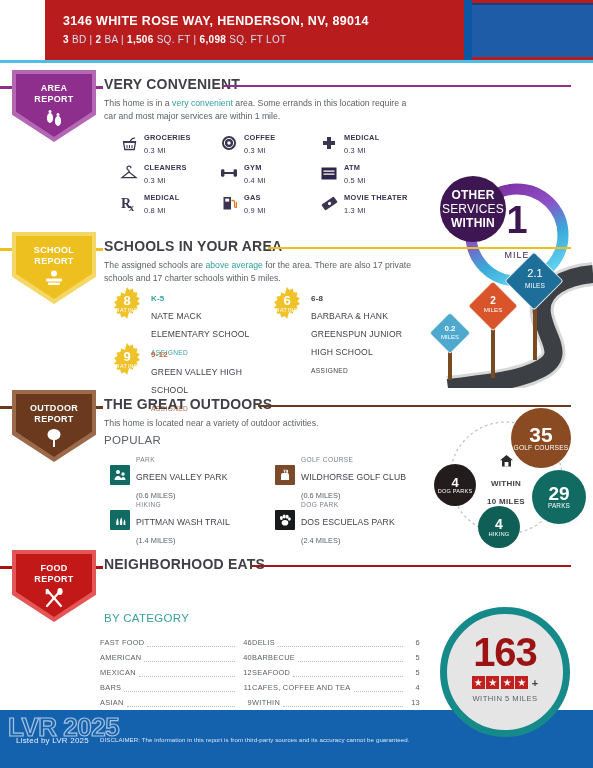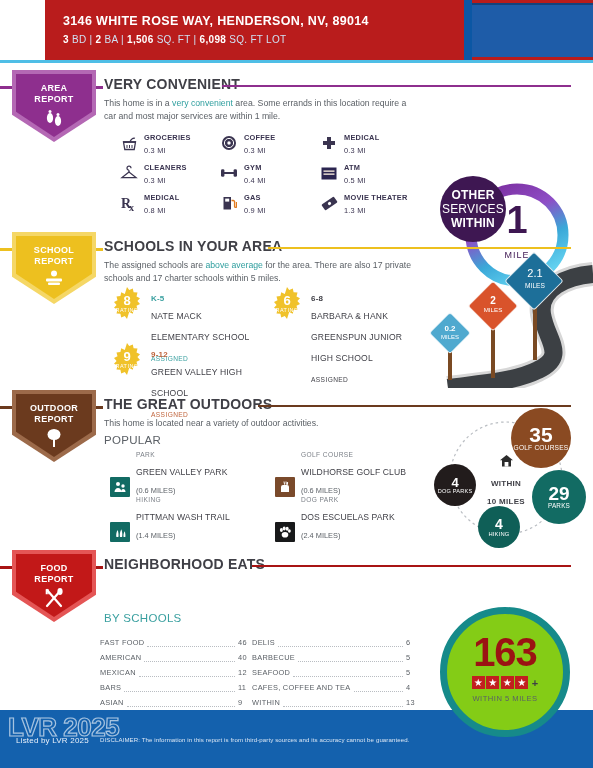--- a/index.html
+++ b/index.html
@@ -115,21 +115,21 @@
   .sb { width: 34px; height: 34px; flex: 0 0 34px; position: relative; }
   .sb-num {
     position: absolute; left: 0; top: 7px; width: 100%; text-align: center;
     color: #fff; font-size: 13px; font-weight: bold; line-height: 13px;
   }
   .sb-lbl {
     position: absolute; left: 0; top: 20px; width: 100%; text-align: center;
     color: #fff; font-size: 5.4px; letter-spacing: .5px;
   }
   .s-grade { font-size: 8px; font-weight: bold; letter-spacing: .2px; }
-  .s-name { font-size: 8.6px; color: #3f3f46; line-height: 19px; letter-spacing: .15px; }
+  .s-name { font-size: 8.6px; color: #3f3f46; line-height: 11px; letter-spacing: .15px; }
   .s-assigned { font-size: 6.6px; letter-spacing: .4px; margin-top: 1px; }
 
   
   .roadbox { position: absolute; left: 418px; top: 20px; width: 175px; height: 136px; overflow: hidden; }
   .sign { position: absolute; }
   .sign-post { position: absolute; width: 4px; background: #7a4a23; }
   .sign-diamond {
     position: absolute; transform: rotate(45deg);
     border-radius: 3px; border: 1.5px solid rgba(255,255,255,.85);
   }
@@ -141,21 +141,21 @@
   
   #sec-out { top: 390px; height: 158px; }
   .popular {
     position: absolute; left: 104px; top: 44px;
     font-size: 11.5px; color: #5b6066; letter-spacing: .3px; text-align: center;
   }
   .out-grid {
     position: absolute; left: 110px; top: 62px; width: 312px;
     display: grid; grid-template-columns: 165px 147px; grid-auto-rows: 45px;
   }
-  .out-item { display: flex; gap: 6px; align-items: flex-end; }
+  .out-item { display: flex; gap: 6px; align-items: center; }
   .out-ico {
     width: 20px; height: 20px; flex: 0 0 20px; border-radius: 1px;
     display: flex; align-items: center; justify-content: center;
   }
   .out-kind { font-size: 6.6px; color: #7a7f86; letter-spacing: .4px; }
   .out-name { font-size: 8.6px; color: #3f3f46; letter-spacing: .1px; line-height: 11px; }
   .out-dist { font-size: 7.4px; color: #5b6066; }
 
   
   .bubbles { position: absolute; left: 420px; top: 12px; width: 173px; height: 146px; }
@@ -182,27 +182,27 @@
     display: grid; grid-template-columns: 152px 168px; column-gap: 0;
   }
   .cat-row {
     display: flex; align-items: flex-end; gap: 3px;
     font-size: 7.4px; color: #5b6066; height: 15px; letter-spacing: .3px;
   }
   .cat-name { white-space: nowrap; }
   .cat-lead {
     flex: 1 1 auto; border-bottom: 1px dotted #b9bdc2; height: 8px; min-width: 8px;
   }
-  .cat-val { width: 14px; }
+  .cat-val { width: 14px; text-align: right; }
 
   
   .circ163 {
     position: absolute; left: 440px; top: 607px;
     width: 130px; height: 130px; border-radius: 50%;
-    background: #84cc16; border: 7px solid #168a8a; z-index: 2;
+    background: #e5e5e5; border: 7px solid #168a8a; z-index: 2;
   }
   .c163-n {
     position: absolute; left: 0; top: 18px; width: 100%; text-align: center;
     font-size: 40px; font-weight: bold; color: #9b1313; line-height: 40px;
     letter-spacing: -1px;
   }
   .c163-stars {
     position: absolute; left: 0; top: 62px; width: 100%;
     display: flex; align-items: center; justify-content: center; gap: 1.5px;
   }
@@ -648,21 +648,21 @@
             <path d="M19 3L5 19"></path>
           </g>
           <ellipse cx="18" cy="4.5" rx="2.6" ry="3.4" fill="#fff"></ellipse>
           <path d="M4.4 2.2v5M6 2.2v5" stroke="#fff" stroke-width="1.4"></path>
         </svg>
     </div>
   </div>
   <div class="tick2" style="background:#a81414"></div>
   <div class="sec-title">NEIGHBORHOOD EATS</div>
   <div class="sec-rule" style="left:252px;background:#a81414"></div>
-  <div class="bycat">BY SCHOOLS</div>
+  <div class="bycat">BY CATEGORY</div>
 
   <div class="cat-cols">
     <div>
       <div class="cat-row">
         <span class="cat-name">FAST FOOD</span>
         <span class="cat-lead"></span>
         <span class="cat-val">46</span>
       </div>
       <div class="cat-row">
         <span class="cat-name">AMERICAN</span>

